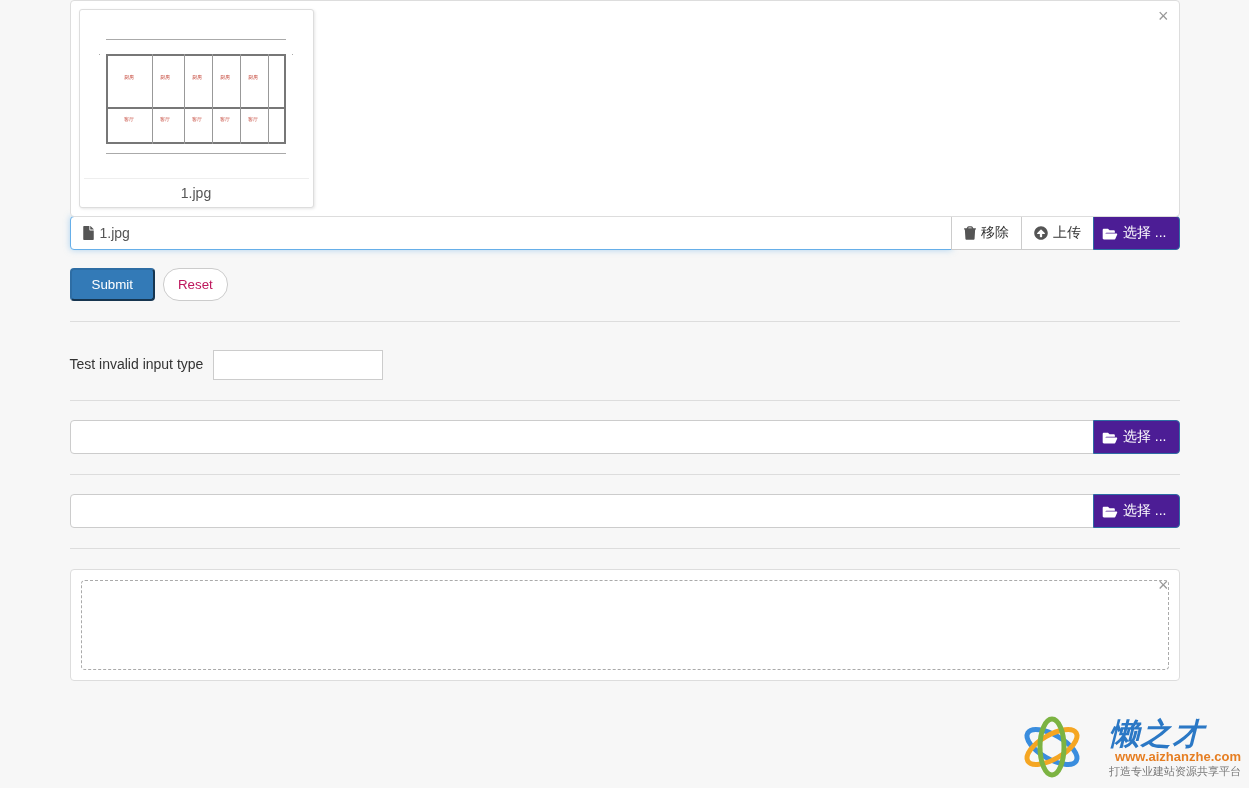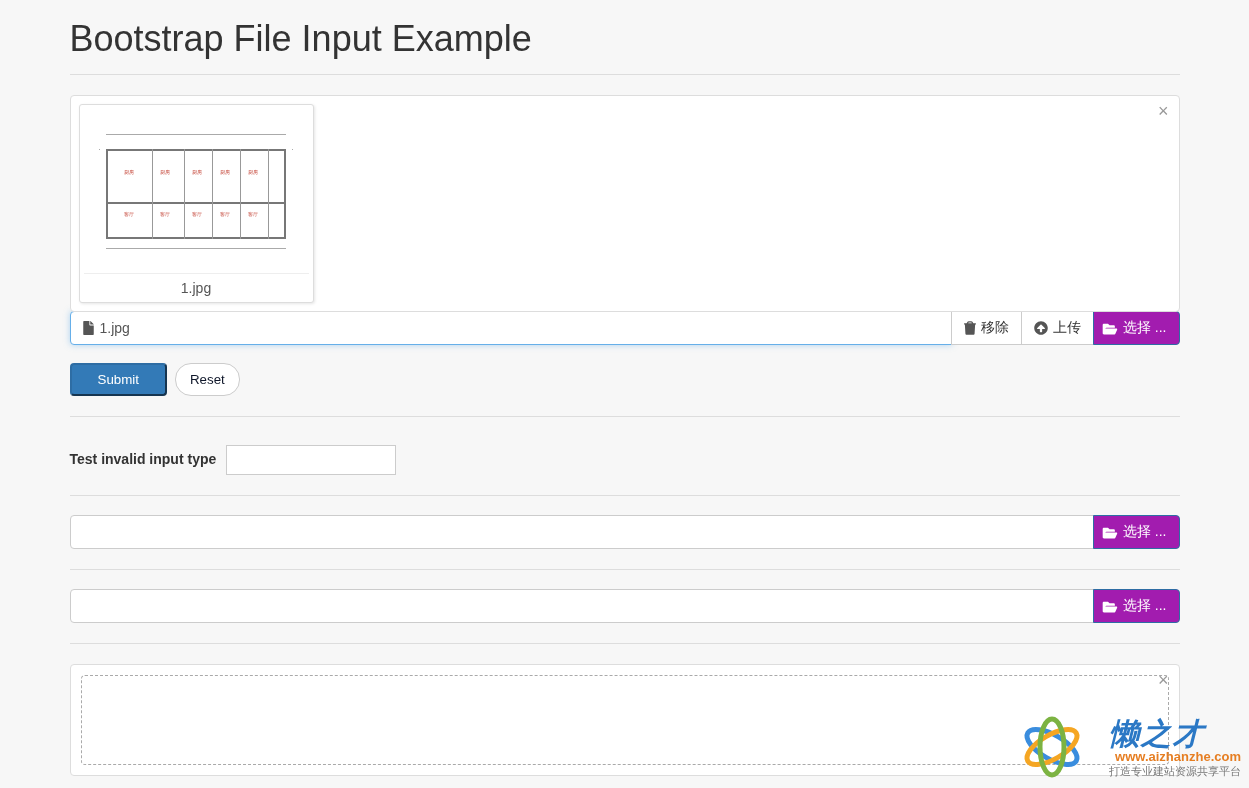--- a/index.html
+++ b/index.html
@@ -132,52 +132,52 @@
   padding: 7px 12px;
   color: #333;
   cursor: pointer;
   display: inline-flex;
   align-items: center;
   gap: 5px;
   font-size: 14px;
   margin-left: -1px;
 }
 .btn-primary {
-  background: #a21caf;
+  background: #4c1d95;
   border-color: #2e6da4;
   color: #fff;
   border-radius: 0 4px 4px 0;
   padding-left: 8px;
 }
 .btn-submit {
   background: #337ab7;
   border-color: #2e6da4;
   color: #fff;
   border-radius: 4px;
-  padding: 7px 26px;
+  padding: 7px 20px;
 }
 .btn-reset {
   background: #fff;
   border: 1px solid #ccc;
-  color: #0f172a;
+  color: #be185d;
   border-radius: 16px;
   padding: 7px 14px;
 }
 .form-actions {
   margin-top: 18px;
   display: flex;
   gap: 8px;
 }
 hr {
   border: none;
   border-top: 1px solid #ddd;
   margin: 20px 0;
 }
 .inline-label {
-  font-weight: bold;
+  font-weight: normal;
   display: inline-block;
   margin-right: 6px;
   margin-top: 14px;
 }
 .text-input {
   border: 1px solid #ccc;
   padding: 5px 8px;
   width: 170px;
   height: 30px;
   font-size: 14px;
@@ -227,23 +227,20 @@
   letter-spacing: 2px;
   line-height: 1;
 }
 .watermark .wm-url { font-size: 13px; color: #e67e22; font-weight: bold; line-height:1.2;text-align:right;}
 .watermark .wm-sub { font-size: 11px; color: #777; line-height:1.2;}
 </style>
 </head>
 <body>
 
 <div class="container">
-  <div class="page-header">
-    <h1>Bootstrap File Input Example</h1>
-  </div>
 
   <div class="mb">
     <div class="preview-panel">
       <span class="close-x">×</span>
       <div class="thumb-frame">
         <div class="thumb-img">
           <div class="floorplan">
             <div class="dim dimt"></div>
             <div class="dim dimb"></div>
             <div class="dim diml"></div>

